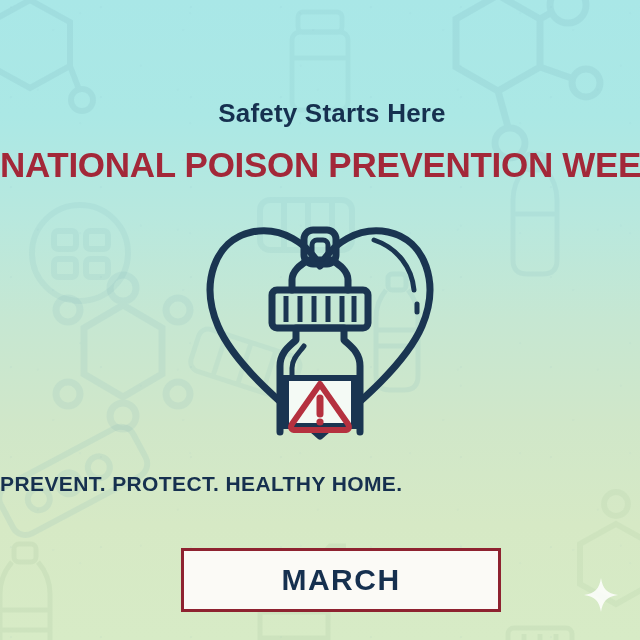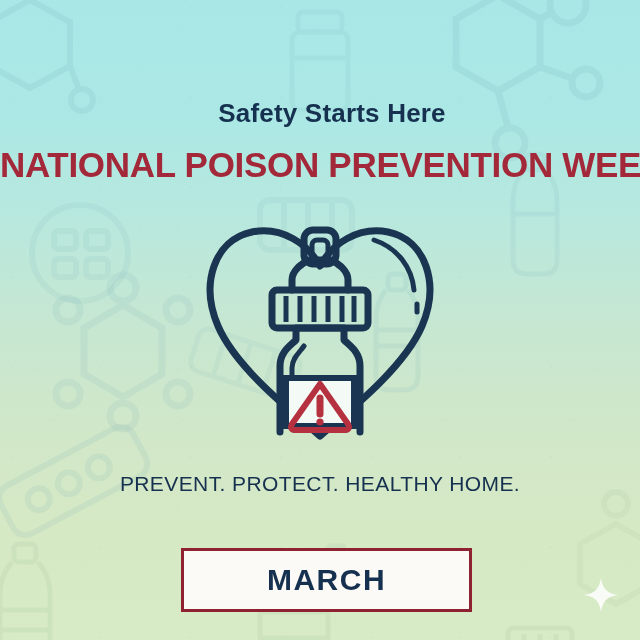--- a/index.html
+++ b/index.html
@@ -84,33 +84,32 @@
     height: 228px;
   }
   .hero svg { display: block; width: 100%; height: 100%; }
 
   
   .tagline {
     position: absolute;
     top: 472px;
     left: 0;
     width: 100%;
-    text-align: center;
     font-size: 21px;
-    font-weight: 400;
+    font-weight: 700;
     letter-spacing: .4px;
     color: #16304f;
   }
 
   
   .month-btn {
     position: absolute;
     left: 181px;
     top: 548px;
-    width: 291px;
+    width: 320px;
     height: 64px;
     box-sizing: border-box;
     background: #fbfaf6;
     border: 3px solid #8e2230;
     display: flex;
     align-items: center;
     justify-content: center;
   }
   .month-btn .label {
     font-size: 30px;

